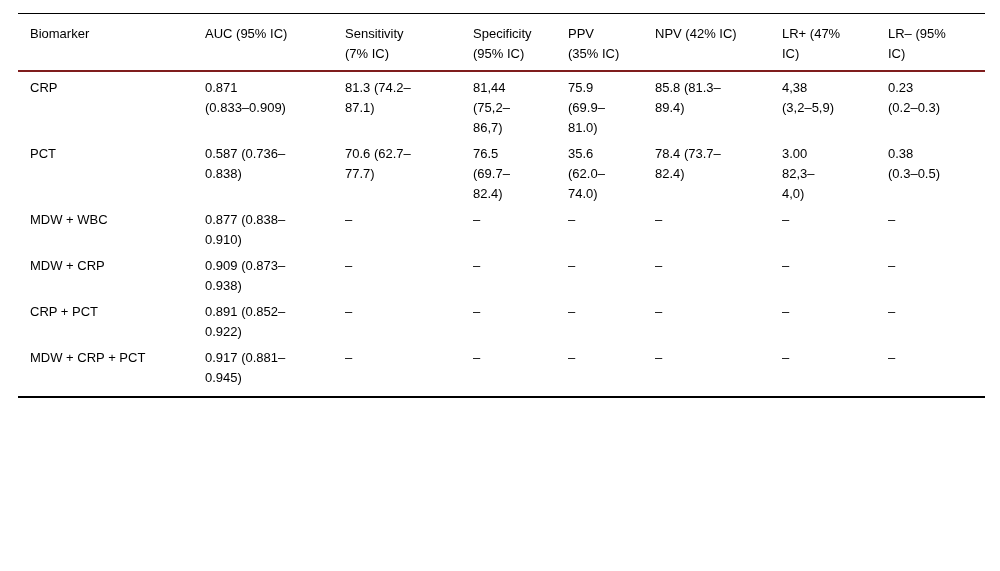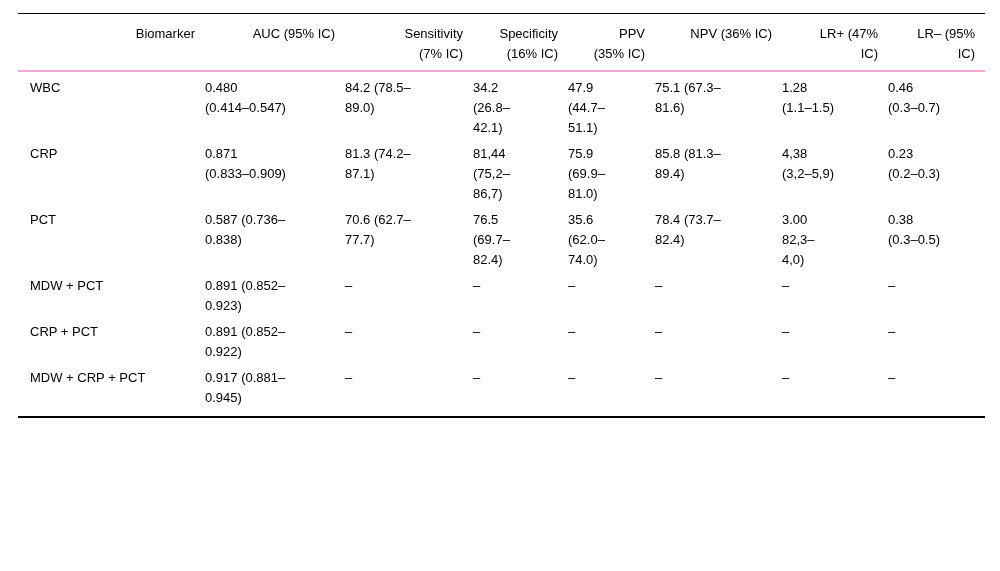--- a/index.html
+++ b/index.html
@@ -30,22 +30,21 @@
     font-weight: 400;
     font-size: 13px;
     line-height: 20px;
     white-space: pre-line;
     padding: 0 10px 0 0;
     overflow: hidden;
   }
   thead th {
     padding-top: 10px;
     padding-bottom: 6px;
-    border-bottom: 2px solid #f9a8d4;
-    text-align: right;
+    border-bottom: 2px solid #7f1d1d;
   }
   th:first-child, td:first-child {
     padding-left: 12px;
   }
   tbody td {
     padding-top: 6px;
   }
   tr.row-main td { height: 59px; }
   tr.row-combo td { height: 38px; }
   tr.row-last td { padding-bottom: 8px; }
@@ -65,50 +64,31 @@
       <col style="width:106px">
       <col style="width:97px">
     </colgroup>
     <thead>
       <tr>
         <th>Biomarker</th>
         <th>AUC (95% IC)</th>
         <th>Sensitivity
 (7% IC)</th>
         <th>Specificity
-(16% IC)</th>
+(95% IC)</th>
         <th>PPV
 (35% IC)</th>
-        <th>NPV (36% IC)</th>
+        <th>NPV (42% IC)</th>
         <th>LR+ (47%
 IC)</th>
         <th>LR– (95%
 IC)</th>
       </tr>
     </thead>
     <tbody>
-      <tr class="row-main">
-        <td>WBC</td>
-        <td>0.480
-(0.414–0.547)</td>
-        <td>84.2 (78.5–
-89.0)</td>
-        <td>34.2
-(26.8–
-42.1)</td>
-        <td>47.9
-(44.7–
-51.1)</td>
-        <td>75.1 (67.3–
-81.6)</td>
-        <td>1.28
-(1.1–1.5)</td>
-        <td>0.46
-(0.3–0.7)</td>
-      </tr>
       <tr class="row-main">
         <td>CRP</td>
         <td>0.871
 (0.833–0.909)</td>
         <td>81.3 (74.2–
 87.1)</td>
         <td>81,44
 (75,2–
 86,7)</td>
         <td>75.9
@@ -135,23 +115,34 @@
 74.0)</td>
         <td>78.4 (73.7–
 82.4)</td>
         <td>3.00
 82,3–
 4,0)</td>
         <td>0.38
 (0.3–0.5)</td>
       </tr>
       <tr class="row-combo">
-        <td>MDW + PCT</td>
-        <td>0.891 (0.852–
-0.923)</td>
+        <td>MDW + WBC</td>
+        <td>0.877 (0.838–
+0.910)</td>
+        <td>–</td>
+        <td>–</td>
+        <td>–</td>
+        <td>–</td>
+        <td>–</td>
+        <td>–</td>
+      </tr>
+      <tr class="row-combo">
+        <td>MDW + CRP</td>
+        <td>0.909 (0.873–
+0.938)</td>
         <td>–</td>
         <td>–</td>
         <td>–</td>
         <td>–</td>
         <td>–</td>
         <td>–</td>
       </tr>
       <tr class="row-combo">
         <td>CRP + PCT</td>
         <td>0.891 (0.852–

